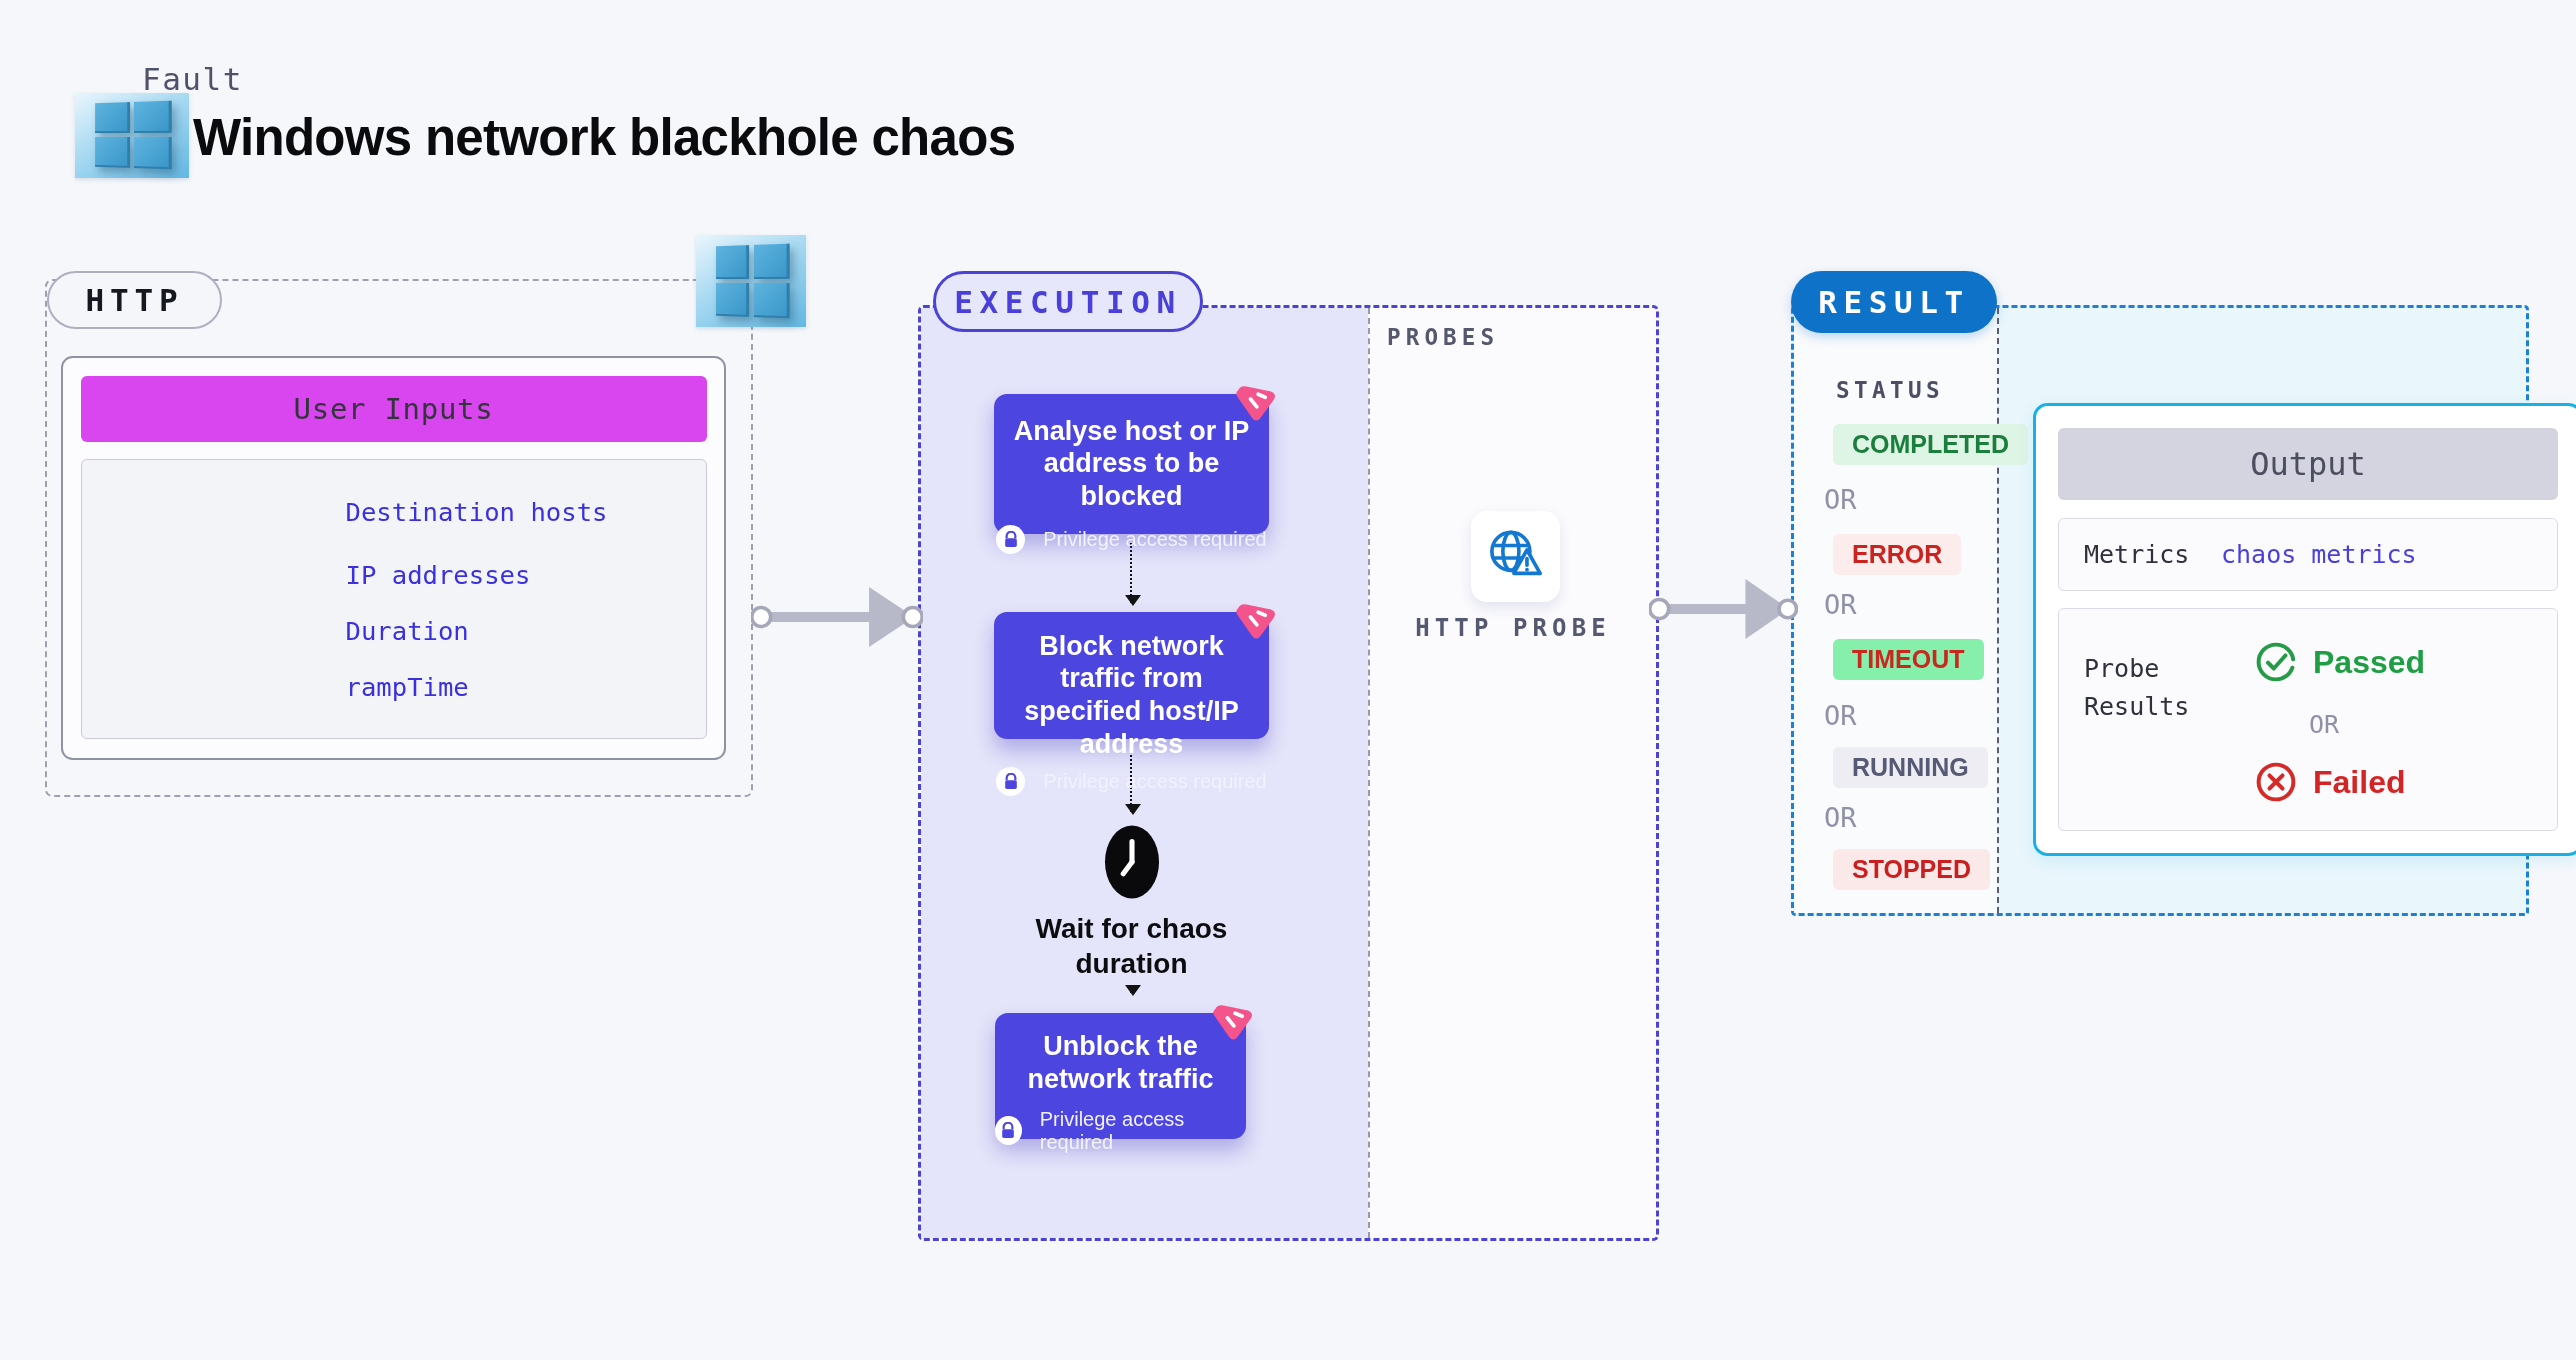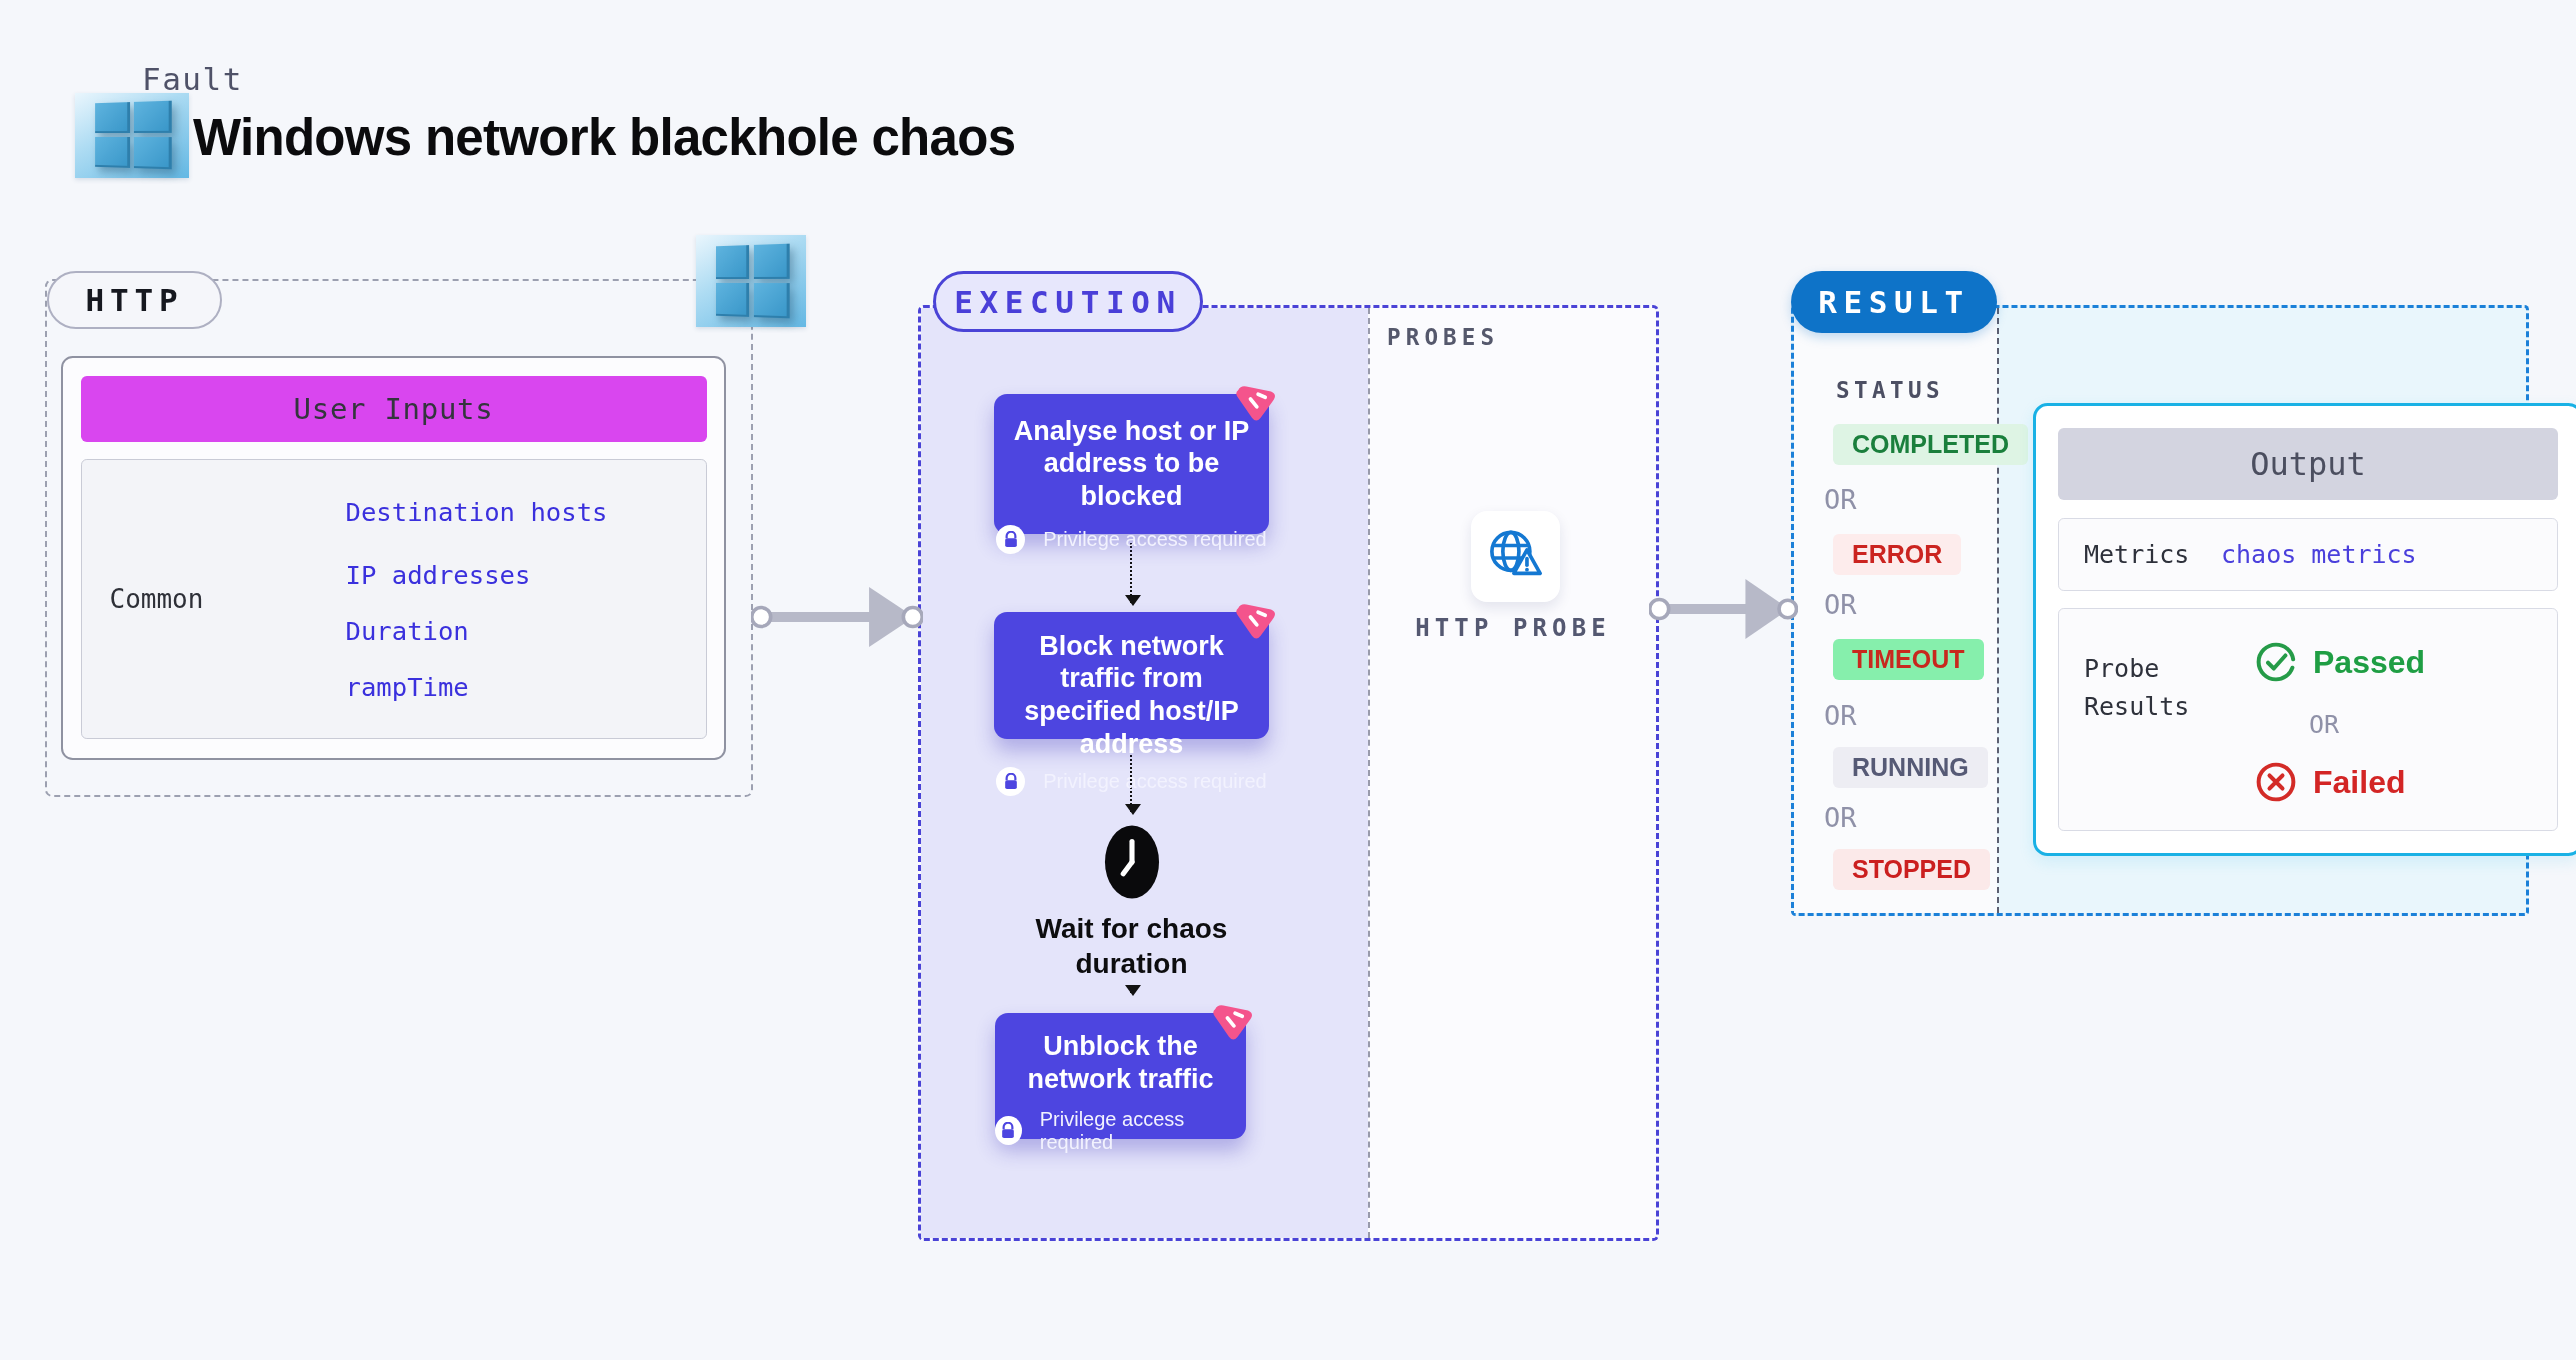--- a/index.html
+++ b/index.html
@@ -133,21 +133,20 @@
         <div class="pane"></div>
         <div class="pane"></div>
         <div class="pane"></div>
         <div class="pane"></div>
       </div>
   </div>
 
   <div class="ui-card">
     <div class="ui-head">User Inputs</div>
     <div class="ui-body">
-      <div class="ui-rowlabel">Common</div>
       <div class="ui-link" style="top:37px;">Destination hosts</div>
       <div class="ui-link" style="top:100px;">IP addresses</div>
       <div class="ui-link" style="top:156px;">Duration</div>
       <div class="ui-link" style="top:212px;">rampTime</div>
     </div>
   </div>
 
   <svg class="harrow" style="left:751px;top:573px;" width="172" height="88" viewBox="0 0 236 120">
     <line x1="14" y1="60" x2="165" y2="60" stroke="#B7B9C8" stroke-width="14"></line>
     <polygon points="162,19 162,101 224,60" fill="#B7B9C8"></polygon>

